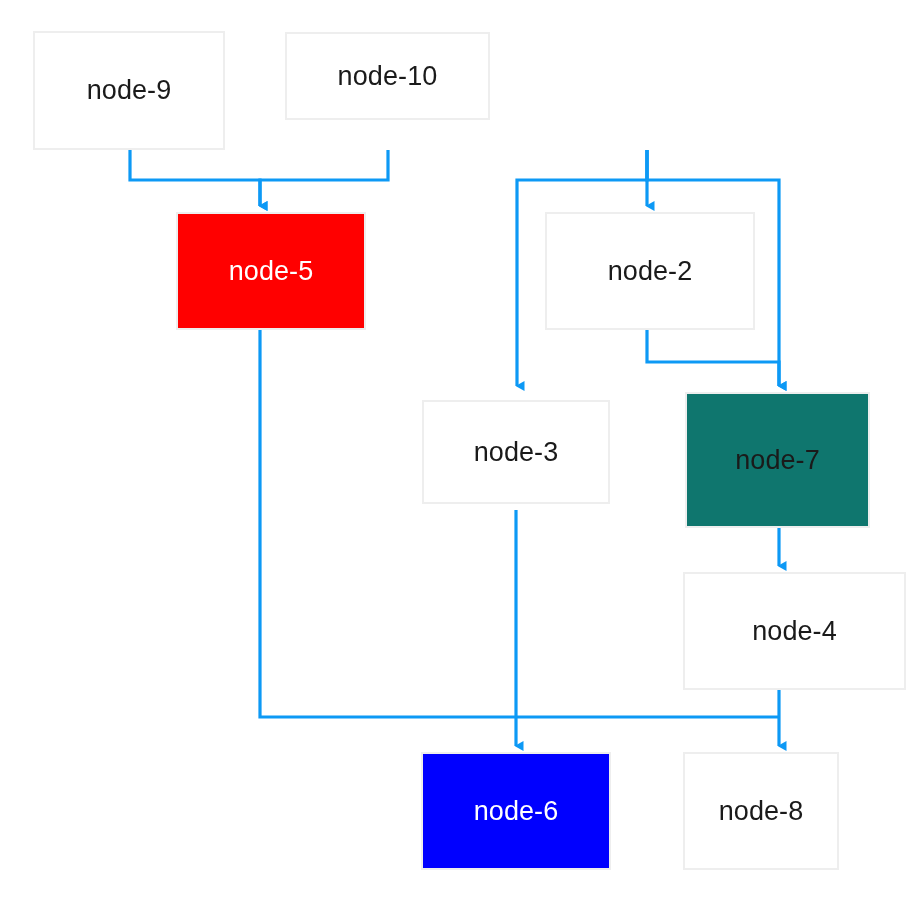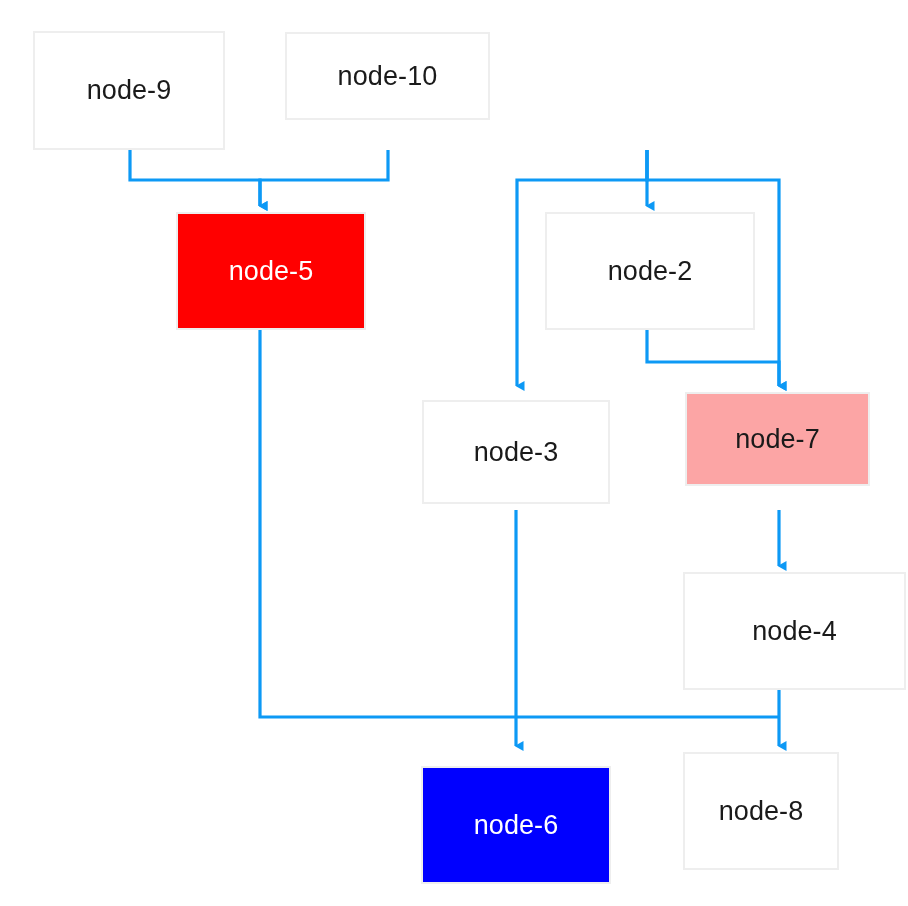--- a/index.html
+++ b/index.html
@@ -80,26 +80,26 @@
   </div>
   <div class="node" style="left: 165px; top: 212px; width: 190px; height: 118px; background: rgb(255, 0, 0); color: rgb(255, 255, 255); border-color: rgb(238, 238, 238); margin-left: 11px;">
     <span class="node-label">node-5</span>
   </div>
   <div class="node" style="left: 545px; top: 212px; width: 210px; height: 118px; background: rgb(255, 255, 255); color: rgb(26, 26, 26); border-color: rgb(238, 238, 238);">
     <span class="node-label">node-2</span>
   </div>
   <div class="node" style="left: 422px; top: 392px; width: 188px; height: 104px; background: rgb(255, 255, 255); color: rgb(26, 26, 26); border-color: rgb(238, 238, 238); margin-top: 8px;">
     <span class="node-label">node-3</span>
   </div>
-  <div class="node" style="left: 685px; top: 392px; width: 185px; height: 94px; background: #fca5a5; color: rgb(26, 26, 26); border-color: rgb(238, 238, 238);">
+  <div class="node" style="left: 685px; top: 392px; width: 185px; height: 136px; background: #0f766e; color: rgb(26, 26, 26); border-color: rgb(238, 238, 238);">
     <span class="node-label">node-7</span>
   </div>
   <div class="node" style="left: 683px; top: 572px; width: 223px; height: 118px; background: rgb(255, 255, 255); color: rgb(26, 26, 26); border-color: rgb(238, 238, 238);">
     <span class="node-label">node-4</span>
   </div>
-  <div class="node" style="left: 421px; top: 752px; width: 190px; height: 118px; background: rgb(0, 0, 255); color: rgb(255, 255, 255); border-color: rgb(238, 238, 238); margin-top: 14px;">
+  <div class="node" style="left: 421px; top: 752px; width: 190px; height: 118px; background: rgb(0, 0, 255); color: rgb(255, 255, 255); border-color: rgb(238, 238, 238);">
     <span class="node-label">node-6</span>
   </div>
   <div class="node" style="left: 683px; top: 752px; width: 156px; height: 118px; background: rgb(255, 255, 255); color: rgb(26, 26, 26); border-color: rgb(238, 238, 238);">
     <span class="node-label">node-8</span>
   </div>
 
 </div>
 
 </body></html>

